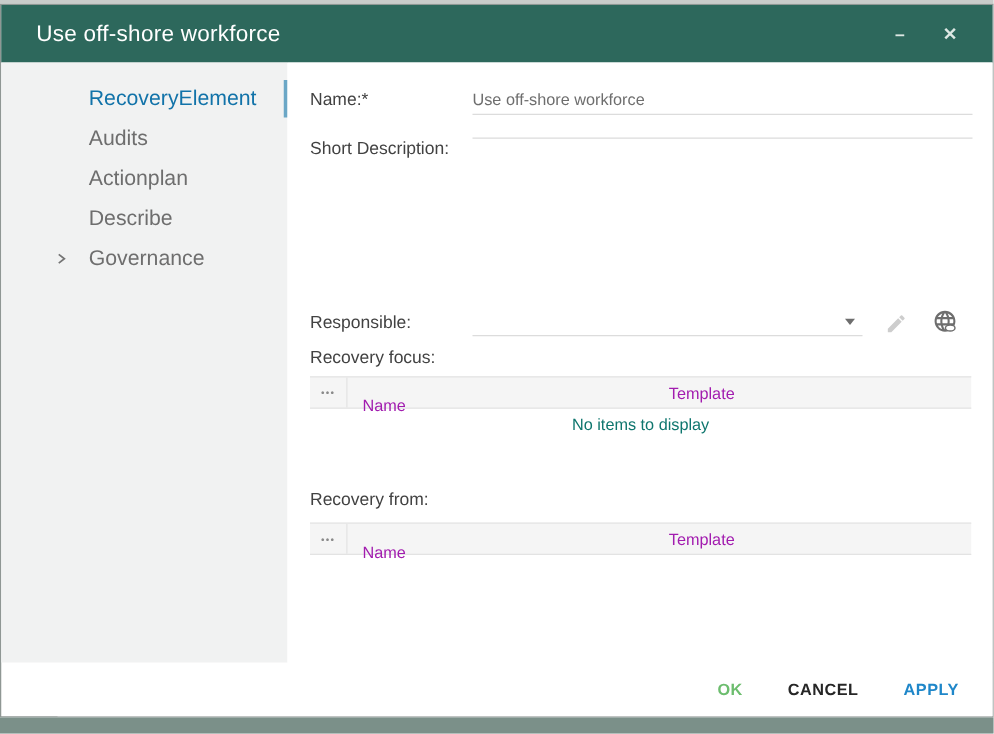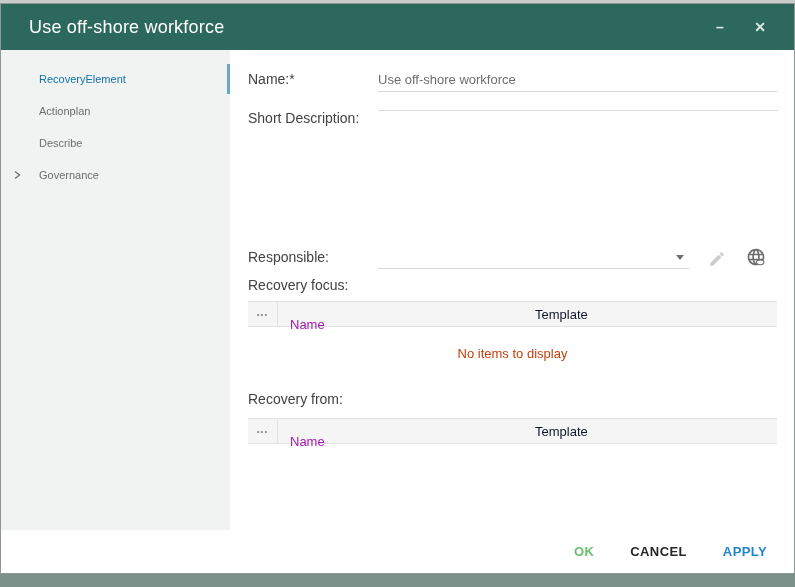--- a/index.html
+++ b/index.html
@@ -19,21 +19,21 @@
   .titlebar .title { margin-left:28px; color:#ffffff; font-size:18px; font-weight:400; letter-spacing:0.2px; }
   .win-controls { margin-left:auto; margin-right:26px; display:flex; gap:24px; align-items:center; }
   .win-btn { color:#dde8e4; font-size:14px; font-weight:bold; cursor:pointer; line-height:1;
              width:16px; text-align:center; user-select:none; }
 
   
   .dialog-body { flex:1; display:flex; min-height:0; }
 
   .sidebar { width:229px; background:#f1f2f2; position:relative; padding-top:13px; flex-shrink:0; }
   .side-item { position:relative; height:32px; display:flex; align-items:center; padding-left:38px;
-               font-size:11px; color:#6e6e6e; cursor:pointer; }
+               font-size:17px; color:#6e6e6e; cursor:pointer;margin-left:32px; }
   .side-item.selected { color:#1273a9; }
   .side-item .chev { position:absolute; left:10px; top:50%; transform:translateY(-50%); width:12px; height:12px; }
   .sel-indicator { position:absolute; top:14px; right:0; width:3px; height:30px; background:#6ba7c6; }
 
   .main { flex:1; position:relative; background:#ffffff; }
 
   .flabel { position:absolute; left:18px; height:18px; line-height:18px; font-size:14px; color:#424242; }
   .uinput { position:absolute; left:148px; width:400px; height:24px; border:none; border-bottom:1px solid #dcdcdc;
             background:transparent; font-family:"Liberation Sans",sans-serif; font-size:13px; color:#6e6e6e;
             outline:none; padding:0; }
@@ -46,22 +46,22 @@
   .icon-btn { position:absolute; width:22px; height:22px; display:flex; align-items:center; justify-content:center;
               cursor:pointer; background:none; border:none; padding:0; }
 
   .grid { position:absolute; left:18px; width:529px; font-size:13px; color:#616161; }
   .grid-head { display:flex; height:26px; align-items:center; background:#f5f5f5;
                border-top:1px solid #e3e3e3; border-bottom:1px solid #e3e3e3; }
   .gh-actions { width:30px; text-align:center; color:#8a8a8a; font-size:8px; letter-spacing:1px;
                 border-right:1px solid #e3e3e3; height:100%; display:flex; align-items:center; justify-content:center;
                 cursor:pointer; }
   .gh-name { width:252px; padding-left:12px; color:#a21caf;margin-top:20px; }
-  .gh-template { flex:1; padding-left:5px; color:#0f172a; }
-  .grid-empty { height:22px; line-height:22px; text-align:center; color:#c2410c; margin-top:16px; }
+  .gh-template { flex:1; padding-left:5px; color:#a21caf; }
+  .grid-empty { height:22px; line-height:22px; text-align:center; color:#0f766e; margin-top:2px; }
   .grid-row { display:flex; height:28px; align-items:center; border-bottom:1px solid #e7e7e7; cursor:pointer; }
   .gr-icon { width:30px; display:flex; align-items:center; justify-content:center; }
   .gr-name { width:252px; padding-left:12px; color:#616161; }
   .gr-template { flex:1; padding-left:5px; color:#616161; }
 
   
   .footer { height:43px; flex-shrink:0; display:flex; align-items:center; justify-content:flex-end;
             gap:32px; padding-right:25px; background:#ffffff;margin-left:45px; }
   .txt-btn { background:none; border:none; font-family:"Liberation Sans",sans-serif; font-size:13px;
              font-weight:700; letter-spacing:0.4px; cursor:pointer; padding:4px 2px; }
@@ -86,20 +86,23 @@
       </div>
     </div>
 
     <div class="dialog-body">
 
       <div class="sidebar">
         <div class="sel-indicator"></div>
 
         <div class="side-item selected">
           <span>RecoveryElement</span>
+        </div>
+        <div class="side-item">
+          <span>Audits</span>
         </div>
         <div class="side-item">
           <span>Actionplan</span>
         </div>
         <div class="side-item">
           <span>Describe</span>
         </div>
         <div class="side-item">
           <svg class="chev" viewBox="0 0 12 12">
             <polyline points="4,2.5 8.5,6 4,9.5" fill="none" stroke="#757575" stroke-width="1.4"></polyline>

